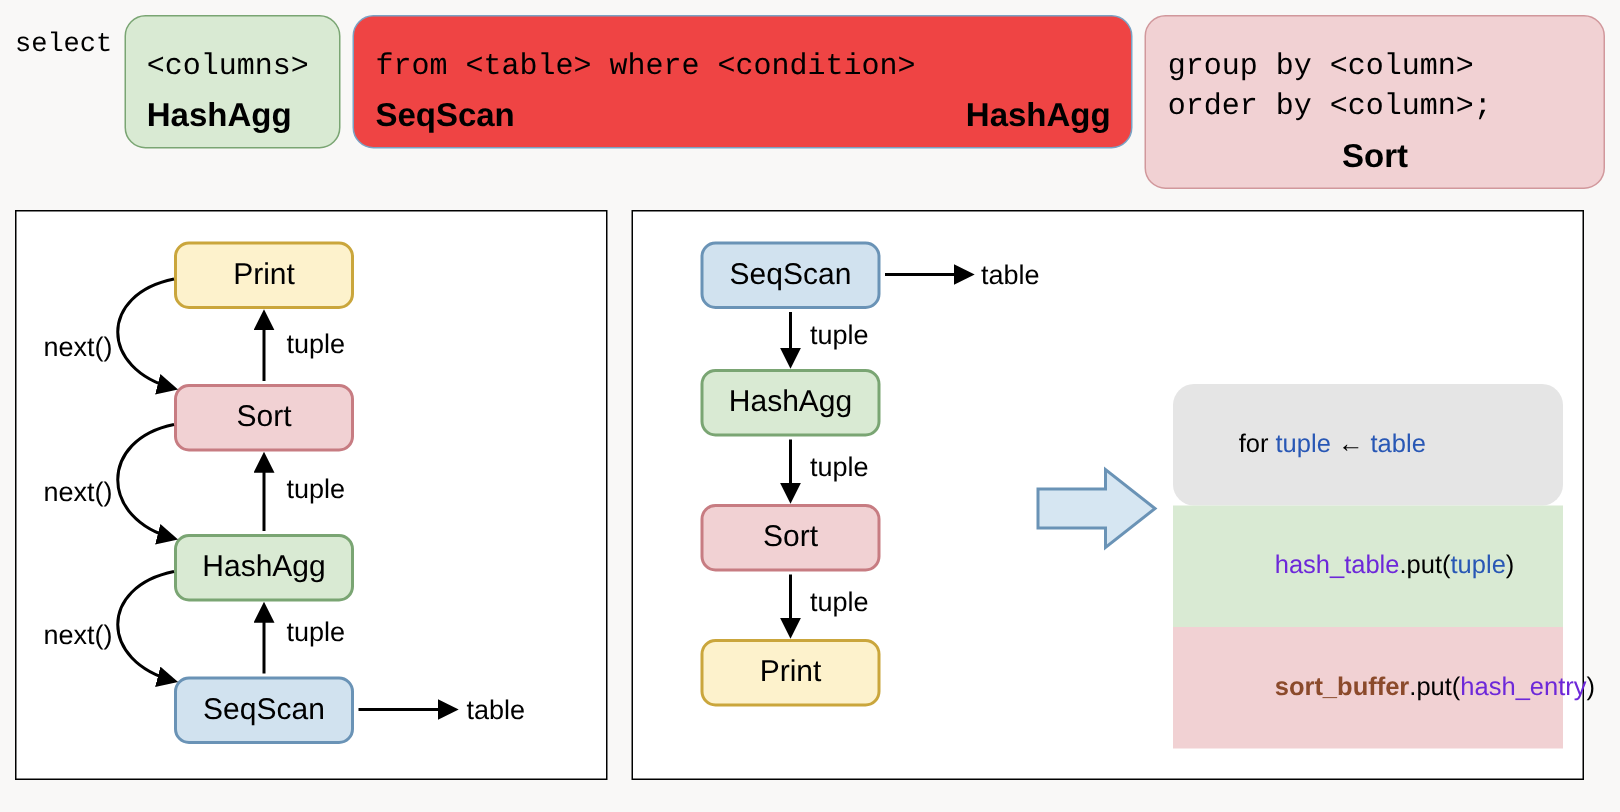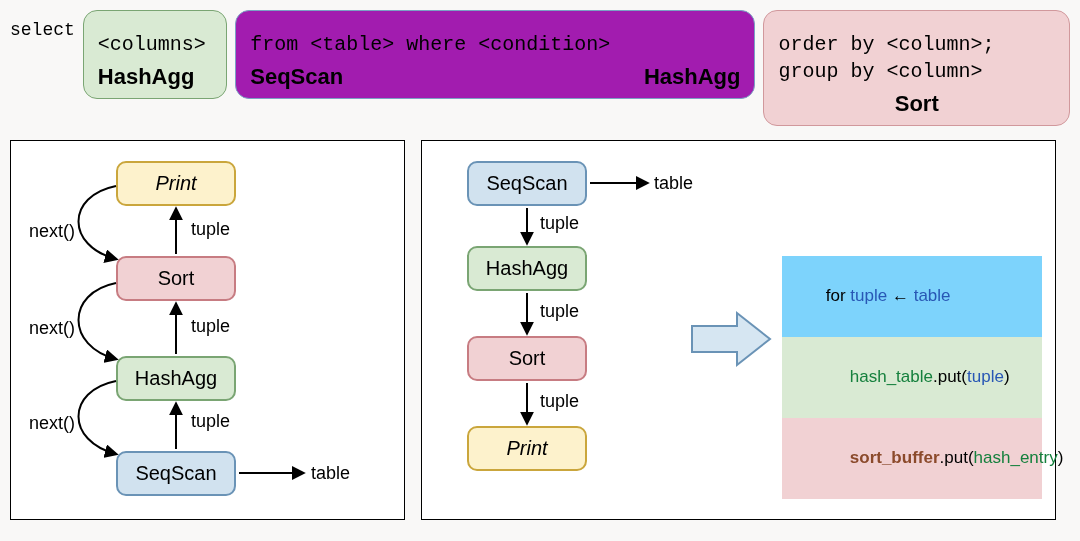--- a/index.html
+++ b/index.html
@@ -37,21 +37,21 @@
   .sql-box .query-line { line-height: 1.35; white-space: pre; }
   .sql-box .op-line {
     display: flex;
     justify-content: space-between;
     font-weight: bold;
     font-family: Arial, sans-serif;
     margin-top: 6px;
     font-size: 22px;
   }
   .sql-box.green  { background:#d9ead3; border-color:#7aa573; width: 150px; }
-  .sql-box.blue   { background:#a21caf; border-color:#7aa2c4; width: 544px; }
+  .sql-box.blue   { background:#ef4444; border-color:#7aa2c4; width: 544px; }
   .sql-box.pink   { background:#f1d1d3; border-color:#d1989c; width: 320px; }
 
   
   .panels { display: flex; gap: 16px; }
   .panel {
     border: 1.5px solid #000;
     background: #fff;
     position: relative;
   }
   .panel.left  { width: 395px; height: 380px; }
@@ -61,21 +61,21 @@
     position: absolute;
     width: 120px;
     height: 45px;
     border-radius: 10px;
     border: 2px solid;
     display: flex;
     align-items: center;
     justify-content: center;
     font-size: 20px;
   }
-  .node.yellow { background:#fdf2cc; border-color:#caa63c;font-style:italic; }
+  .node.yellow { background:#fdf2cc; border-color:#caa63c; }
   .node.pink   { background:#f1d1d3; border-color:#c77c82; }
   .node.green  { background:#d9ead3; border-color:#7aa573; }
   .node.blue   { background:#d1e2ef; border-color:#6a93b6; }
 
   .lbl {
     position: absolute;
     font-size: 18px;
   }
 
   svg.overlay {
@@ -91,27 +91,27 @@
     position: absolute;
     left: 360px;
     top: 115px;
     width: 260px;
     font-family: Arial, sans-serif;
     font-size: 17px;
     line-height: 1.55;
   }
   .code-line { padding: 1px 6px 1px 6px; white-space: pre; }
   .code-line.indent { padding-left: 30px; }
-  .bg-blue   { background:#7dd3fc; }
+  .bg-blue   { background:#e5e5e5;border-radius:14px; }
   .bg-green  { background:#d9ead3; }
   .bg-pink   { background:#f1d1d3; }
 
   .kw  { color:#000; }
   .tok-blue   { color:#2857b5; }
-  .tok-green  { color:#15803d; }
+  .tok-green  { color:#6d28d9; }
   .tok-brown  { color:#8b4a2b;font-weight:bold; }
 </style>
 </head>
 <body>
 
 <div class="sql-row">
   <div class="mono sql-select">select</div>
 
   <div class="sql-box green">
     <div class="mono query-line">&lt;columns&gt;</div>
@@ -122,22 +122,22 @@
 
   <div class="sql-box blue">
     <div class="mono query-line">from &lt;table&gt; where &lt;condition&gt;</div>
     <div class="op-line">
       <span>SeqScan</span>
       <span>HashAgg</span>
     </div>
   </div>
 
   <div class="sql-box pink">
+    <div class="mono query-line">group by &lt;column&gt;</div>
     <div class="mono query-line">order by &lt;column&gt;;</div>
-    <div class="mono query-line">group by &lt;column&gt;</div>
     <div class="op-line" style="justify-content:center;">
       <span>Sort</span>
     </div>
   </div>
 </div>
 
 <div class="panels">
 
   <div class="panel left">
 

